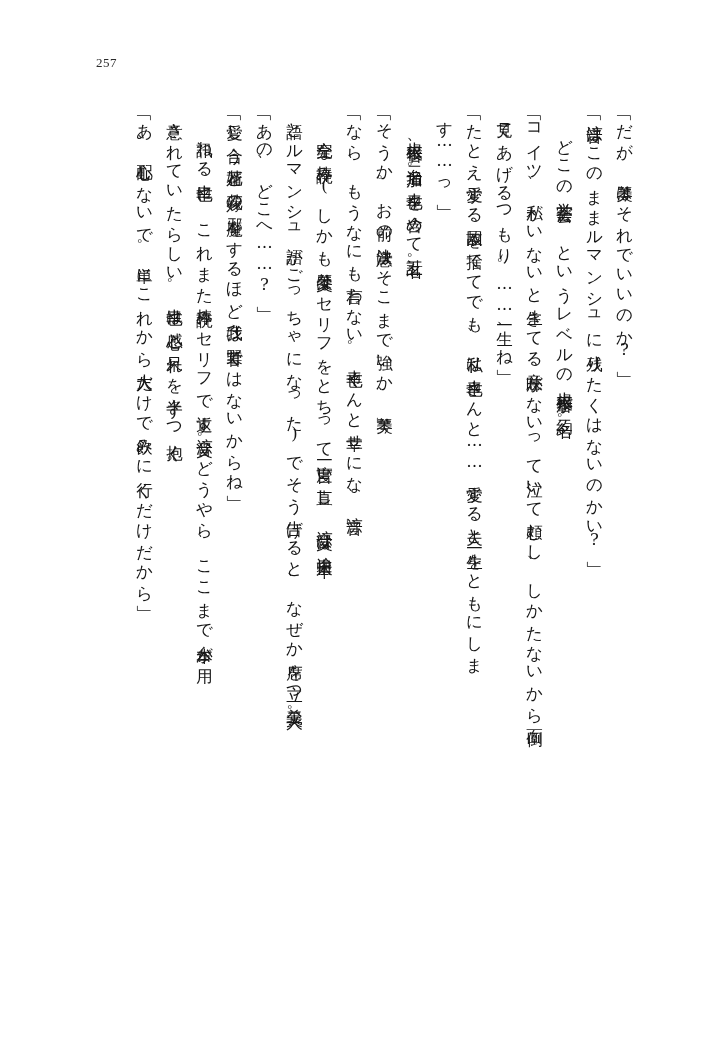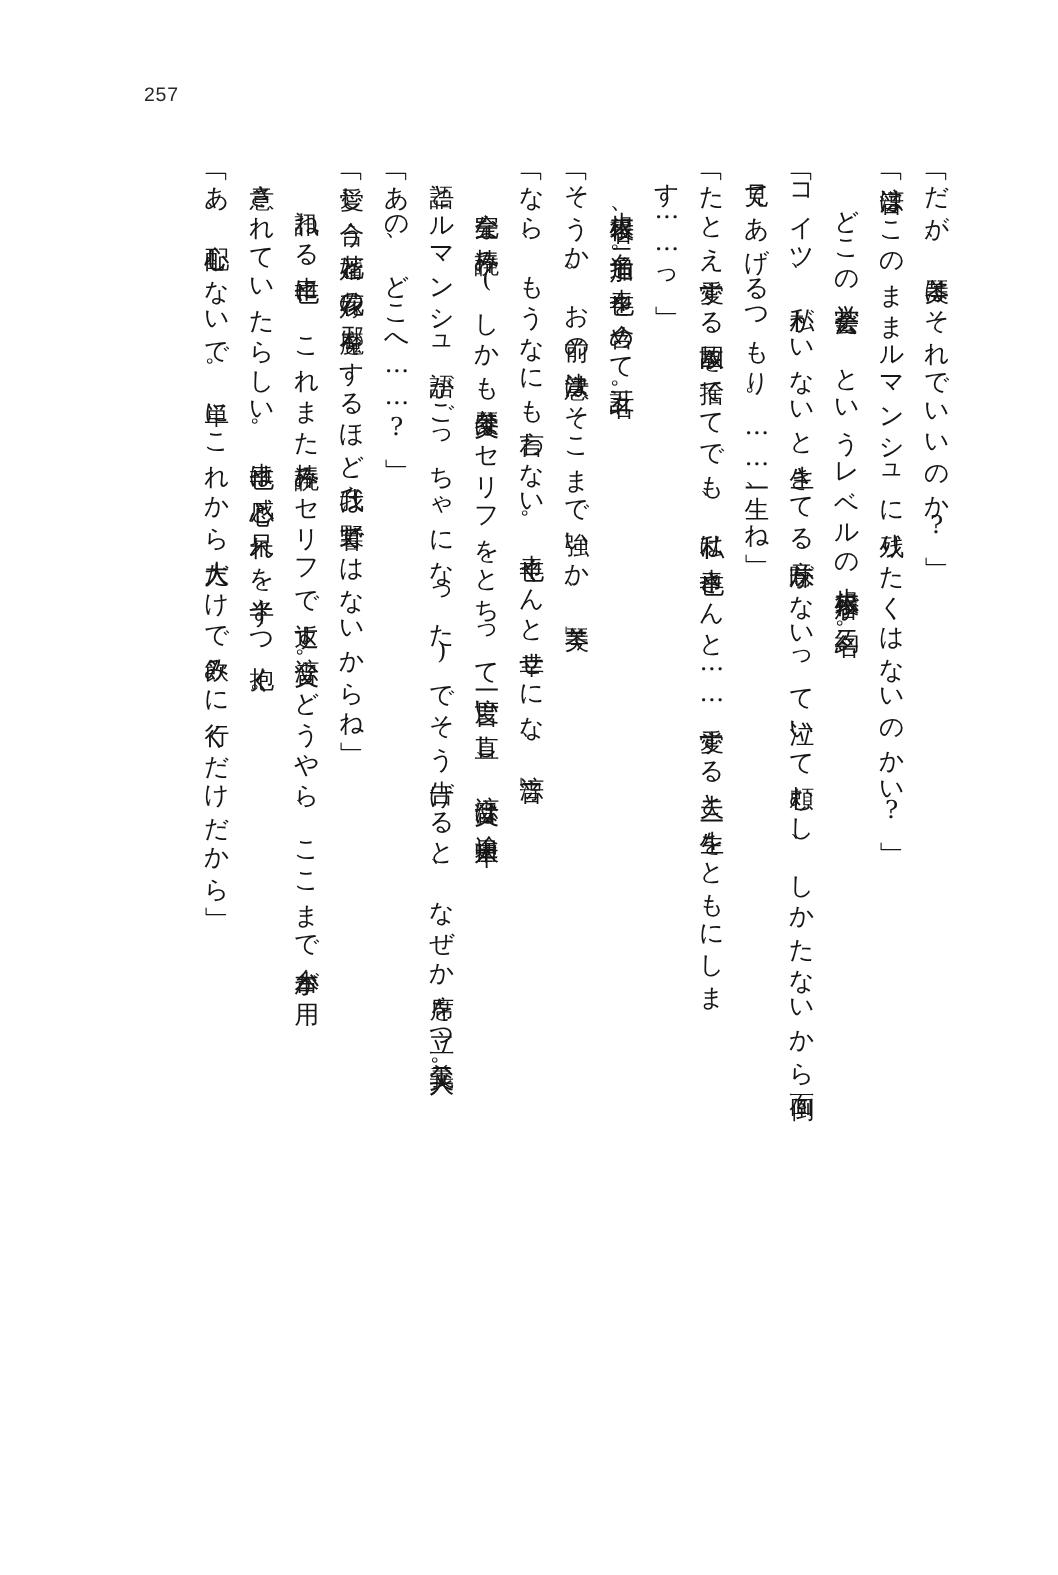--- a/index.html
+++ b/index.html
@@ -21,21 +21,21 @@
     height: 1050px;
     box-sizing: border-box;
   }
   .page-number {
     position: absolute;
     top: 55px;
     left: 96px;
     font-size: 13px;
     letter-spacing: 0.5px;
     color: #2a2a2a;
-    font-family: Liberation Sans, sans-serif;
+    font-family: Liberation Serif, serif;
   }
   .text-block {
     position: absolute;
     top: 110px;
     left: 72px;
     width: 560px;
     height: 840px;
     display: flex;
     flex-direction: row-reverse;
     justify-content: flex-start;

